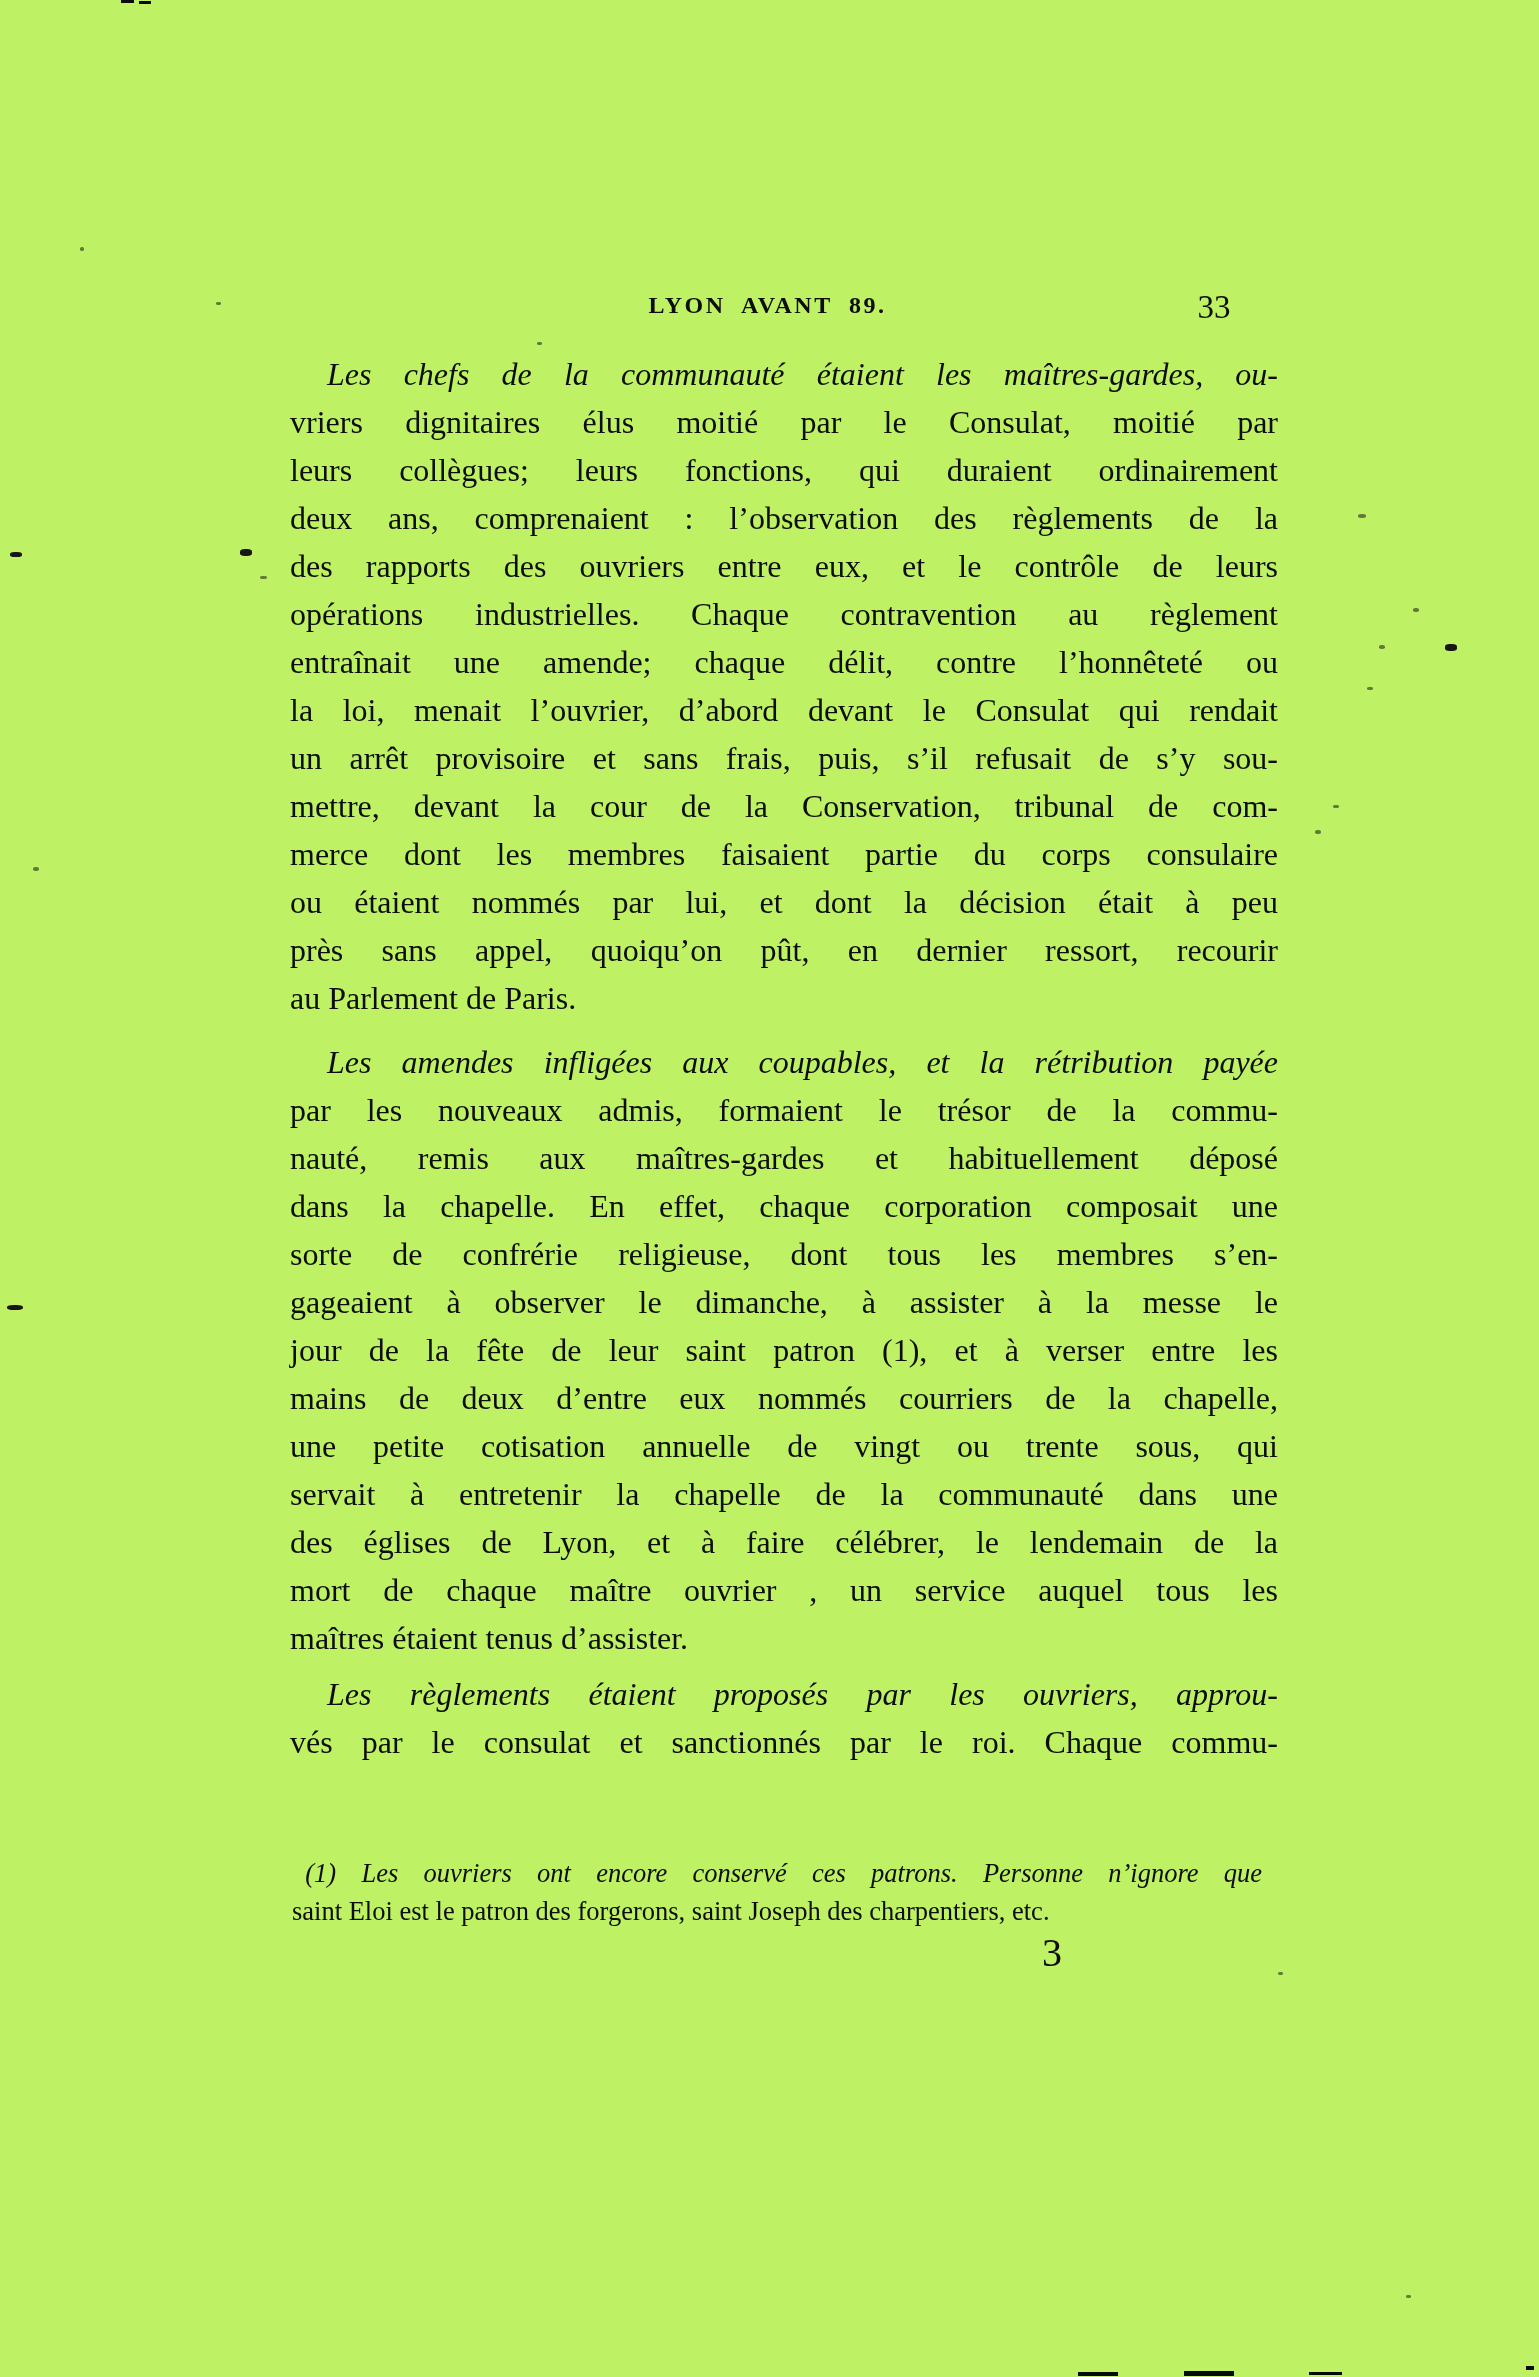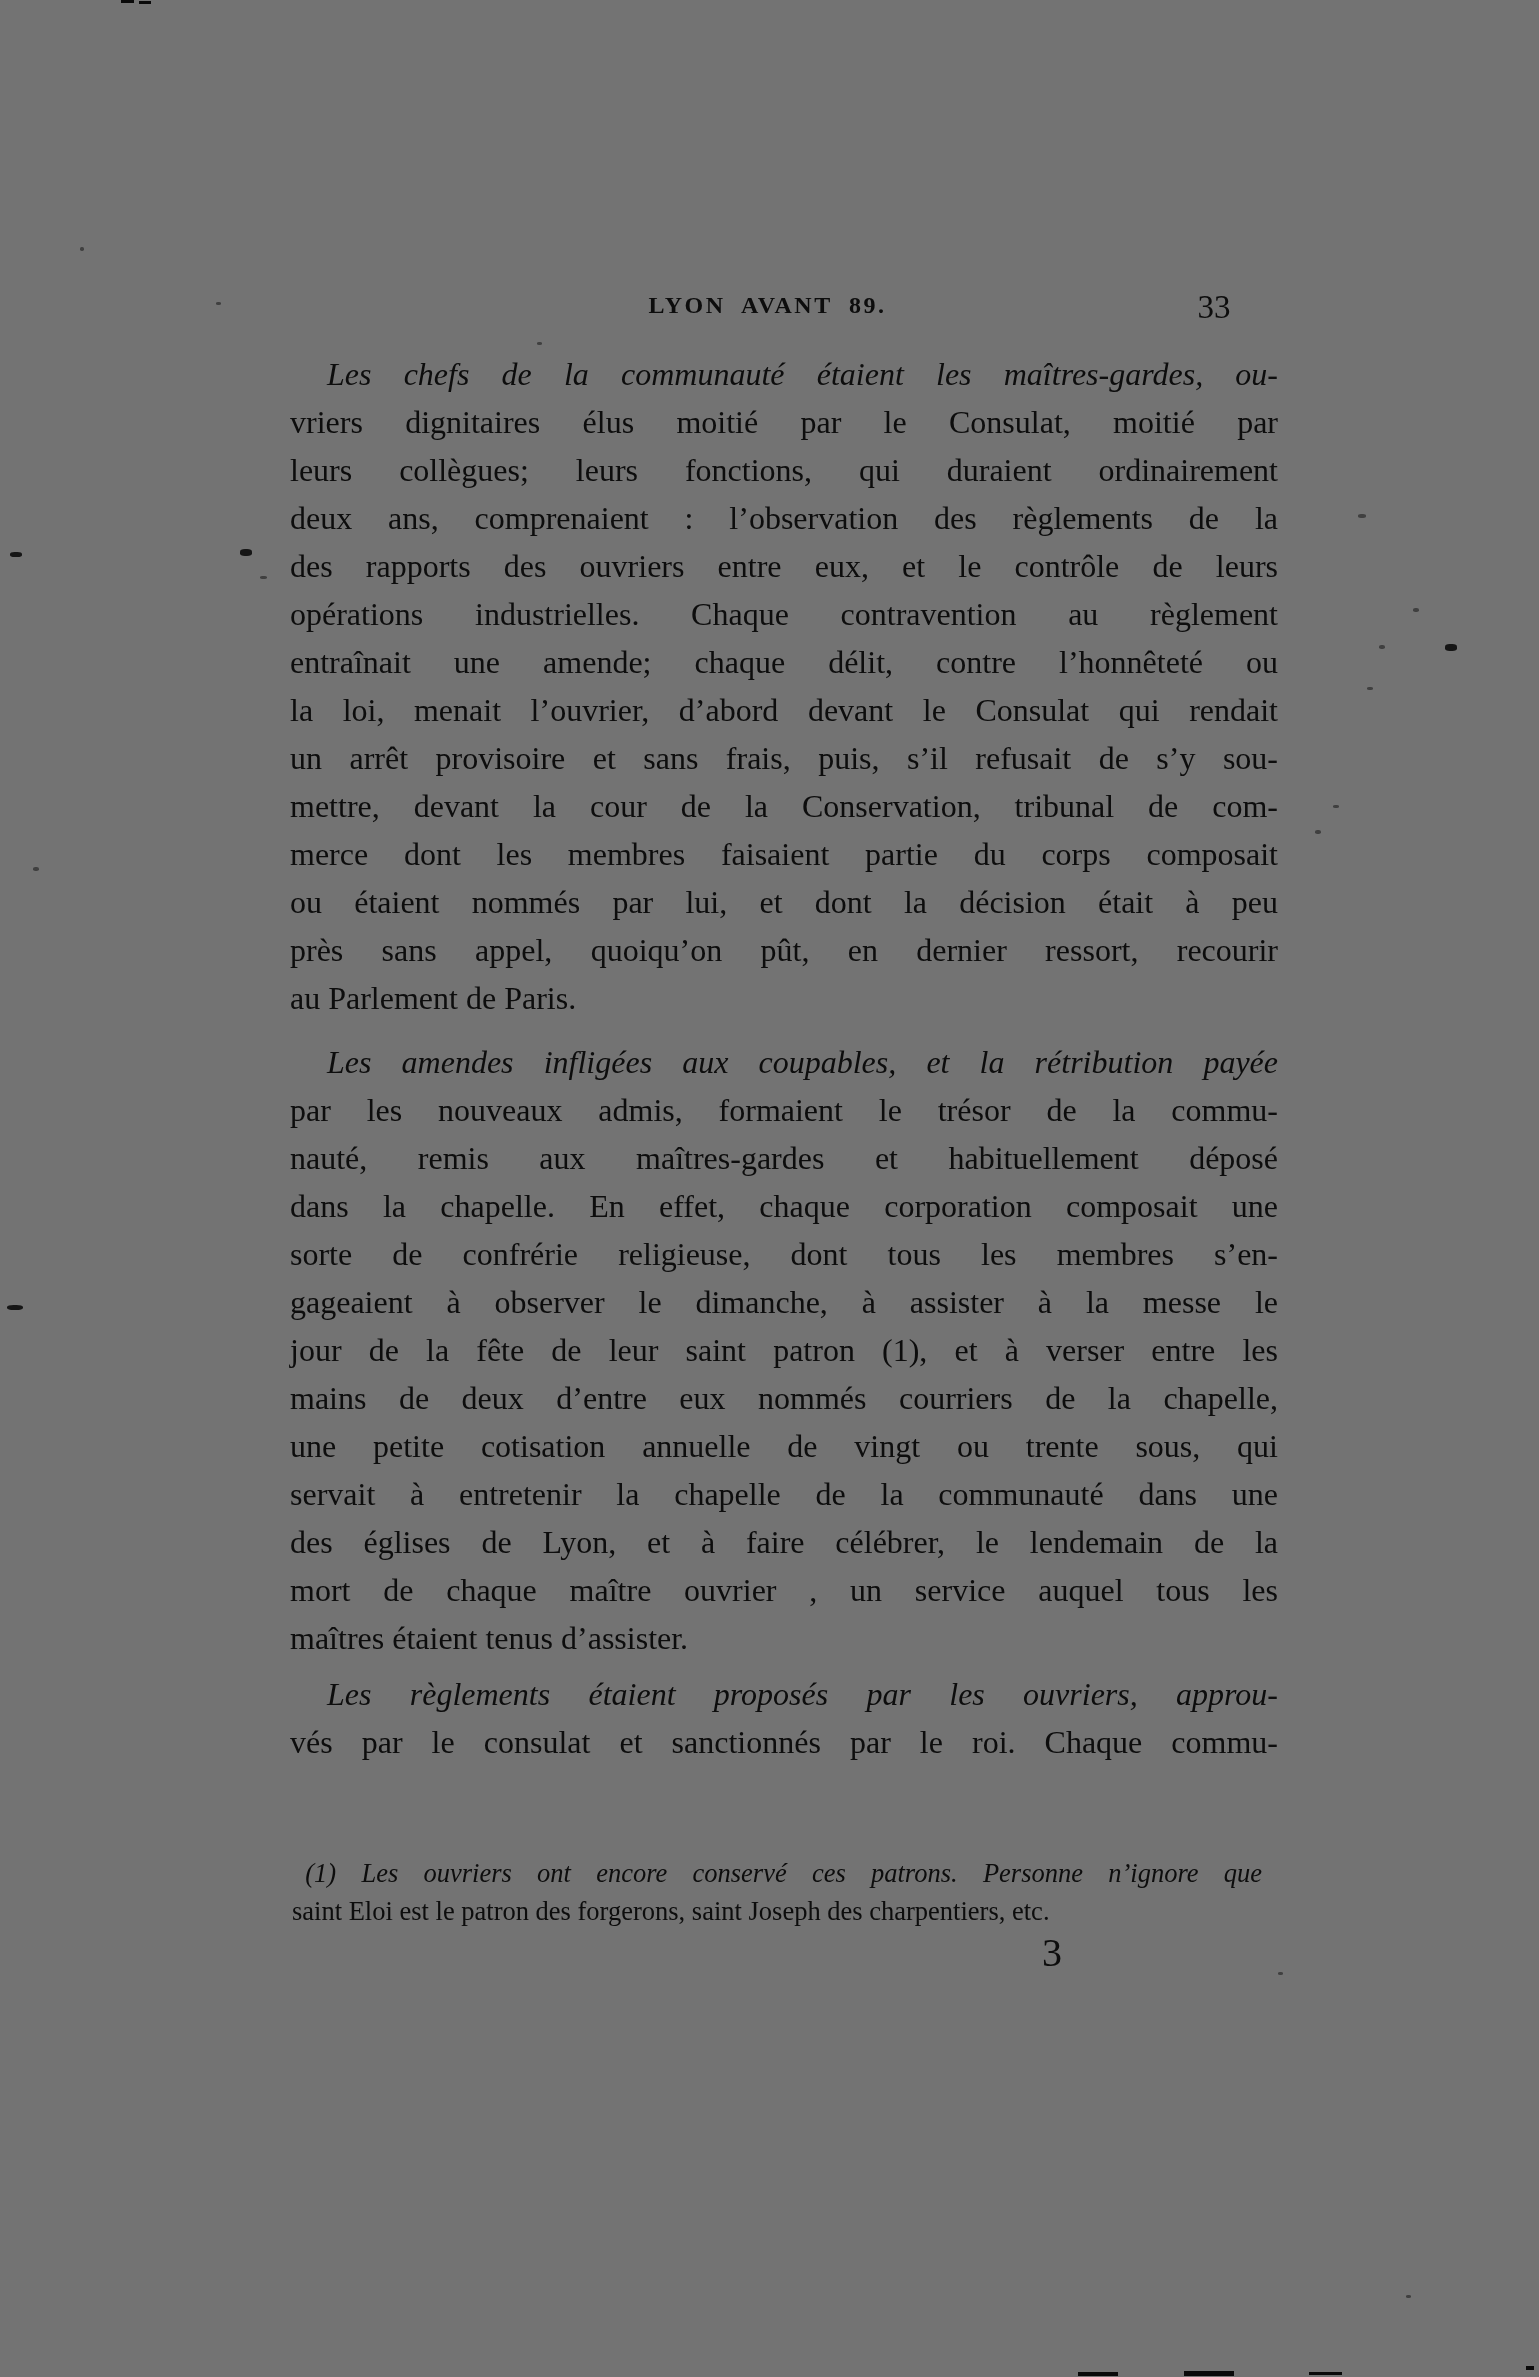--- a/index.html
+++ b/index.html
@@ -4,21 +4,21 @@
 <style>
   html, body {
     margin: 0;
     padding: 0;
     background: #ffffff;
   }
   .page {
     position: relative;
     width: 1540px;
     height: 2377px;
-    background: #737373;
+    background: #bef264;
     overflow: hidden;
     font-family: "Liberation Serif", "DejaVu Serif", serif;
     color: #0d0d0d;
   }
   
   .running-title {
     position: absolute;
     left: 585px;
     top: 292px;
     width: 365px;
@@ -99,21 +99,21 @@
         <div class="line indent">Les chefs de la communauté étaient les maîtres-gardes, ou-</div>
         <div class="line">vriers dignitaires élus moitié par le Consulat, moitié par</div>
         <div class="line">leurs collègues; leurs fonctions, qui duraient ordinairement</div>
         <div class="line">deux ans, comprenaient : l’observation des règlements de la</div>
         <div class="line">des rapports des ouvriers entre eux, et le contrôle de leurs</div>
         <div class="line">opérations industrielles. Chaque contravention au règlement</div>
         <div class="line">entraînait une amende; chaque délit, contre l’honnêteté ou</div>
         <div class="line">la loi, menait l’ouvrier, d’abord devant le Consulat qui rendait</div>
         <div class="line">un arrêt provisoire et sans frais, puis, s’il refusait de s’y sou-</div>
         <div class="line">mettre, devant la cour de la Conservation, tribunal de com-</div>
-        <div class="line">merce dont les membres faisaient partie du corps composait</div>
+        <div class="line">merce dont les membres faisaient partie du corps consulaire</div>
         <div class="line">ou étaient nommés par lui, et dont la décision était à peu</div>
         <div class="line">près sans appel, quoiqu’on pût, en dernier ressort, recourir</div>
         <div class="line unjust">au Parlement de Paris.</div>
       </div>
       <div class="para">
         <div class="line indent">Les amendes infligées aux coupables, et la rétribution payée</div>
         <div class="line">par les nouveaux admis, formaient le trésor de la commu-</div>
         <div class="line">nauté, remis aux maîtres-gardes et habituellement déposé</div>
         <div class="line">dans la chapelle. En effet, chaque corporation composait une</div>
         <div class="line">sorte de confrérie religieuse, dont tous les membres s’en-</div>

